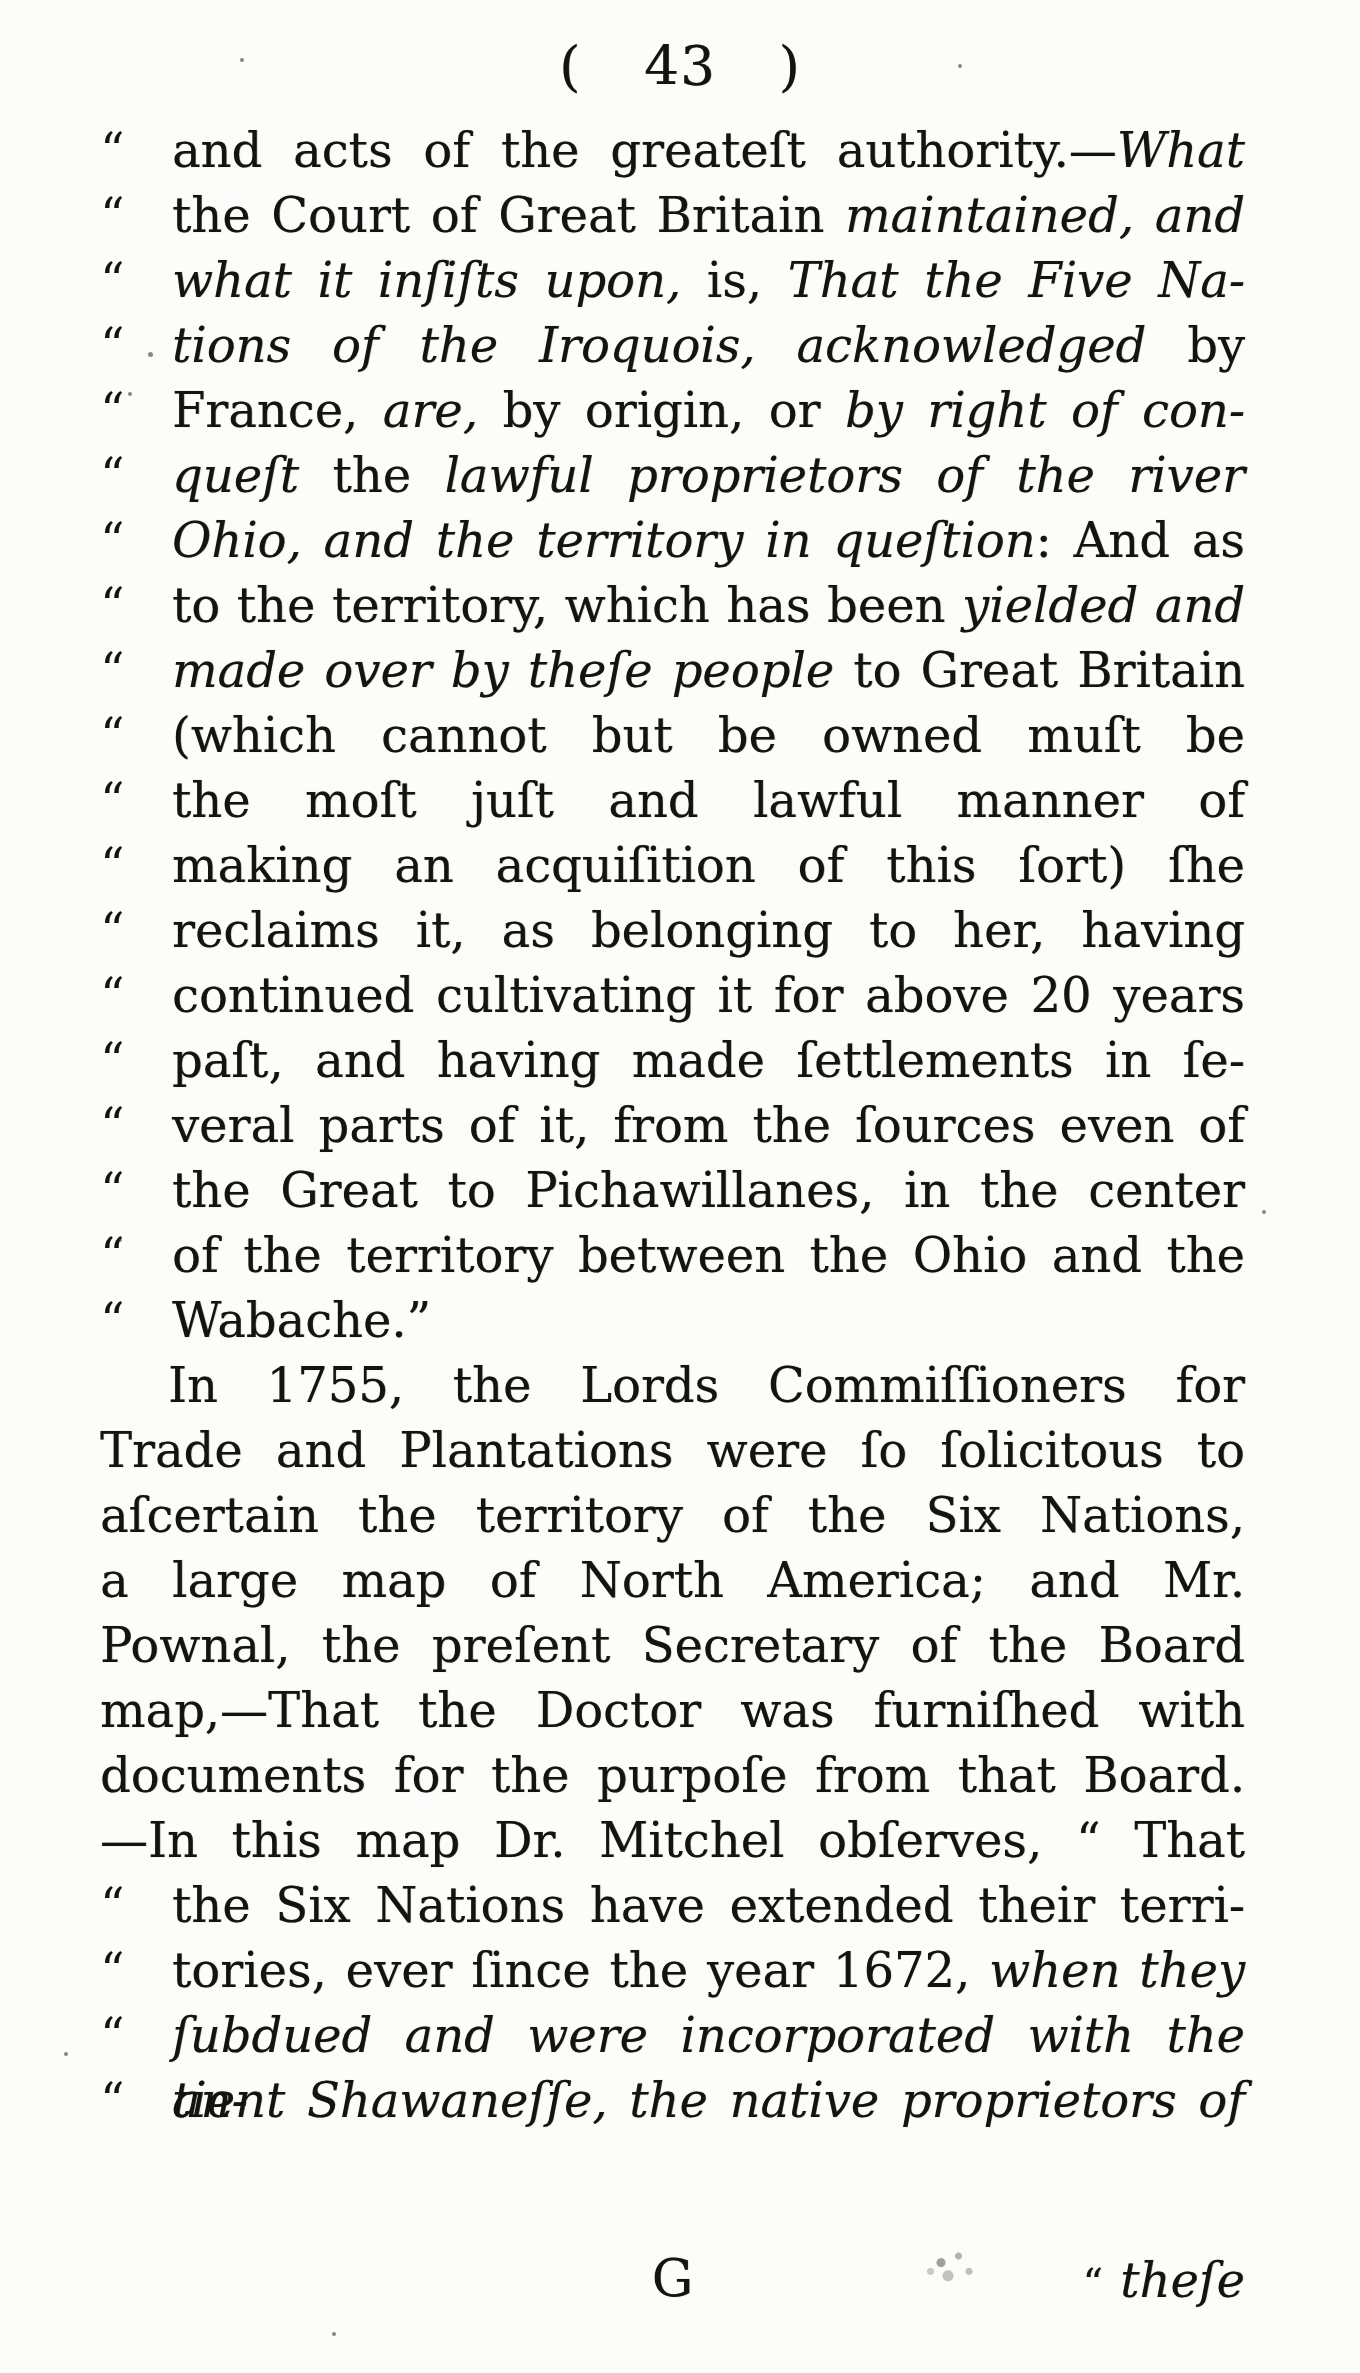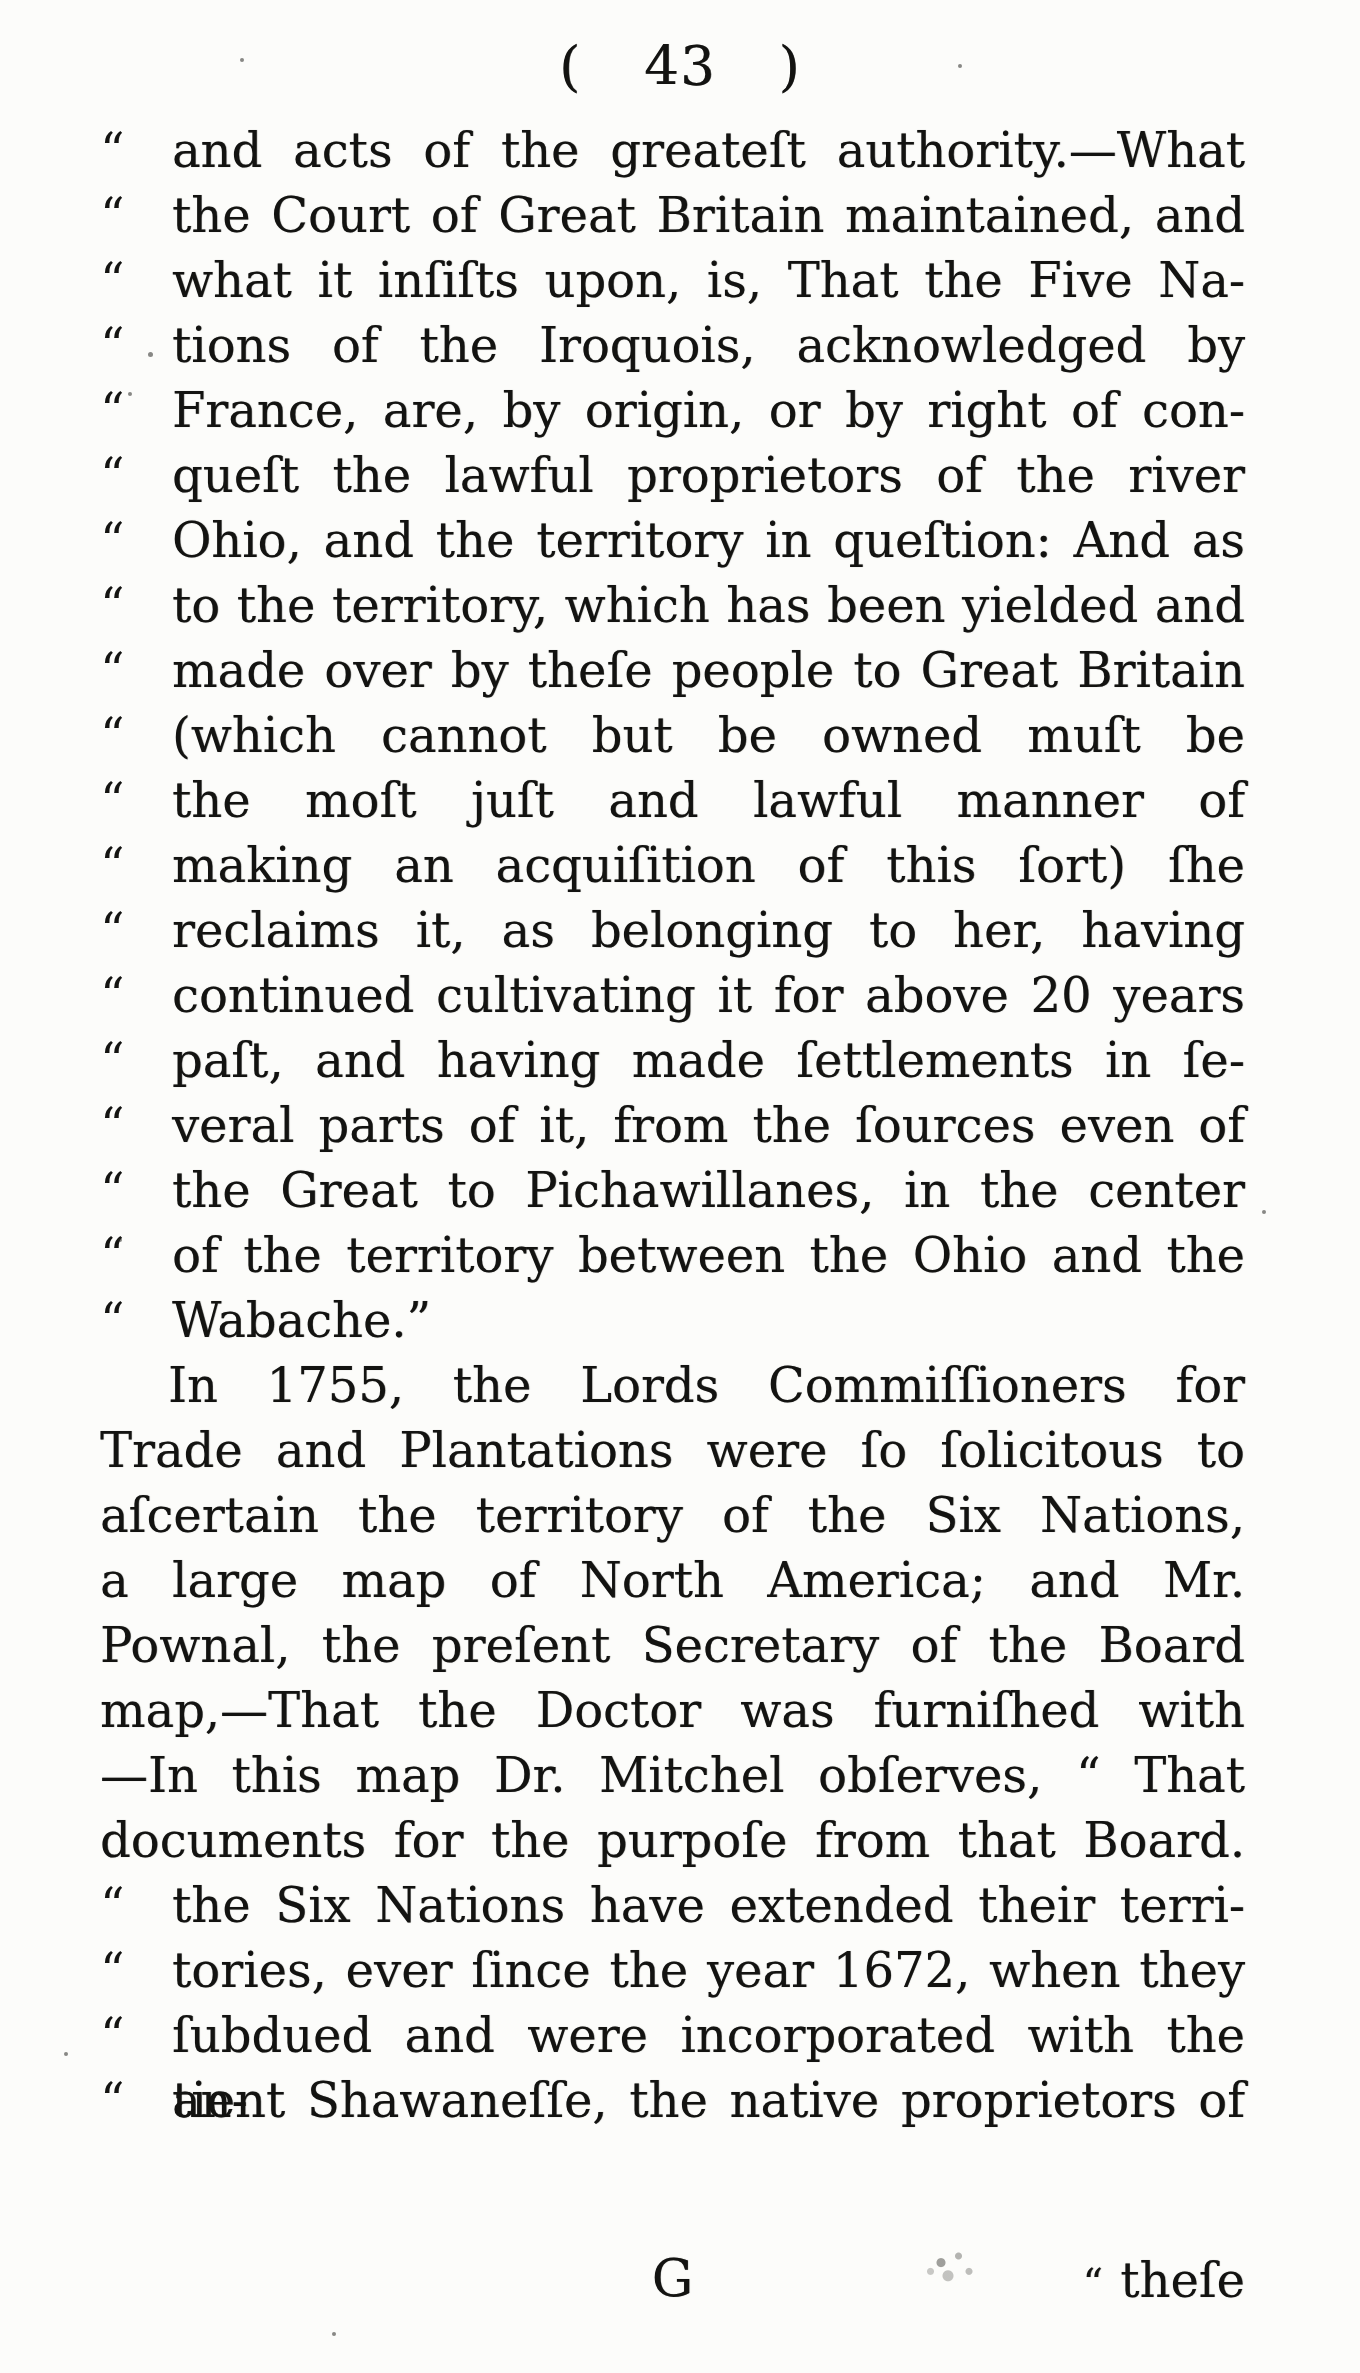--- a/index.html
+++ b/index.html
@@ -43,21 +43,21 @@
   .line.quoted { padding-left: 72px; }
   .lt {
     display: block;
     text-align: justify;
     text-align-last: justify;
     line-height: 65px;
     text-shadow: 0.4px 0.4px 0.7px rgba(25,25,22,0.55);
   }
   .line.align-left .lt { text-align: center; text-align-last: left; }
   .lt.indent { text-indent: 68px; }
-  .it { }
+  .it { font-style: italic; }
   .sigline {
     position: absolute;
     top: 2243px; left: 100px; width: 1145px;
     height: 70px; line-height: 70px;
     font-size: 52px;
     text-align: center;
     text-shadow: 0.4px 0.4px 0.7px rgba(25,25,22,0.55);
   }
   .catch {
     position: absolute;
@@ -179,24 +179,24 @@
       <div class="line">
         <div class="lt"><span>a large map of North America; and Mr.</span></div>
       </div>
       <div class="line">
         <div class="lt"><span>Pownal, the preſent Secretary of the Board</span></div>
       </div>
       <div class="line">
         <div class="lt"><span>map,—That the Doctor was furniſhed with</span></div>
       </div>
       <div class="line">
+        <div class="lt"><span>documents for the purpoſe from that Board.</span></div>
+      </div>
+      <div class="line">
         <div class="lt"><span>—In this map Dr. Mitchel obſerves, “ That</span></div>
-      </div>
-      <div class="line">
-        <div class="lt"><span>documents for the purpoſe from that Board.</span></div>
       </div>
       <div class="line quoted">
         <span class="q">“</span>
         <div class="lt"><span>the Six Nations have extended their terri-</span></div>
       </div>
       <div class="line quoted">
         <span class="q">“</span>
         <div class="lt"><span>tories, ever ſince the year 1672, </span><span class="it">when they</span></div>
       </div>
       <div class="line quoted">

